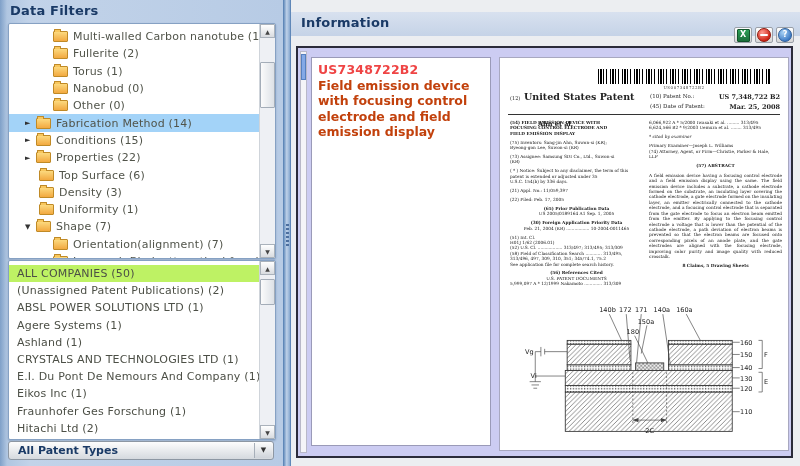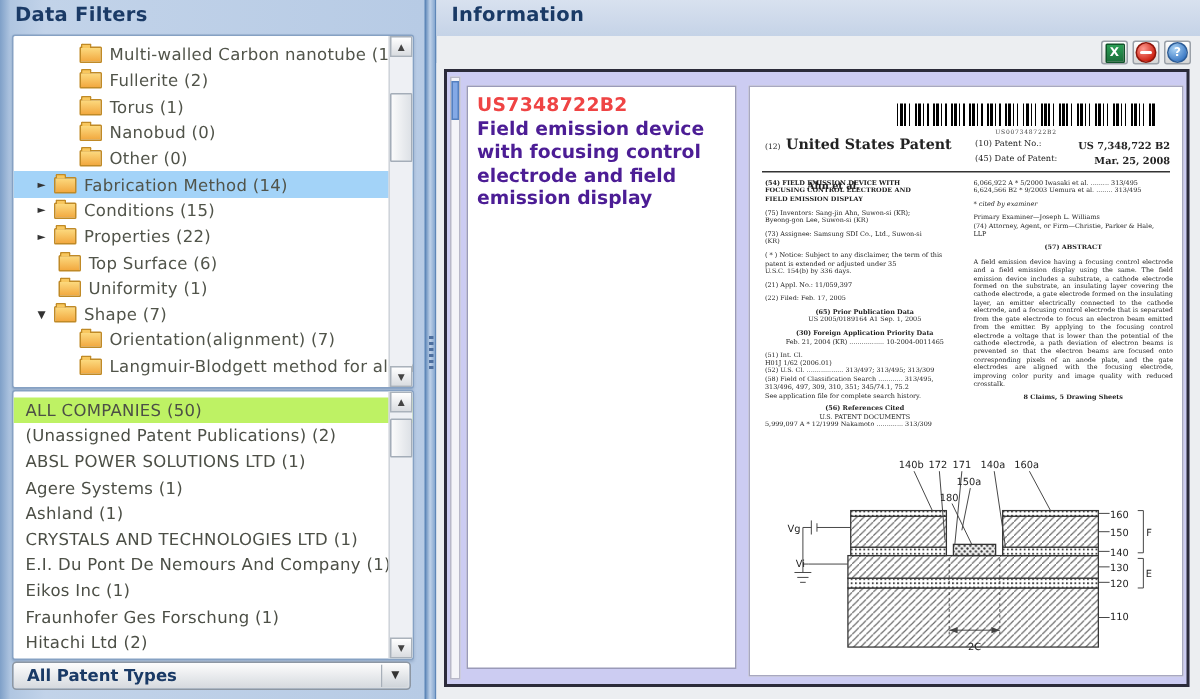--- a/index.html
+++ b/index.html
@@ -46,21 +46,21 @@
   .combo-btn{position:absolute;right:1px;top:1px;bottom:1px;width:17px;background:linear-gradient(#fafafa,#cfd4da);border-left:1px solid #a7afb9;border-radius:0 2px 2px 0;text-align:center;font-size:7px;color:#333;line-height:15px;}
 
   
   #splitter{position:absolute;left:283px;top:0;width:8px;height:466px;
     background:linear-gradient(90deg,#6d93c0,#bed1e9 45%,#86a7cf);border-left:1px solid #5f87b8;border-right:1px solid #5f87b8;box-sizing:border-box;}
   #splitter .grip{position:absolute;left:2px;top:224px;width:3px;height:22px;
     background:repeating-linear-gradient(180deg,#4d6f9f 0 2px,rgba(0,0,0,0) 2px 4px);}
 
   
   #right-panel{position:absolute;left:291px;top:0;width:509px;height:466px;background:#eceef1;}
-  #right-header{position:absolute;left:0;top:0;right:0;height:24px;background:linear-gradient(#d8e1ef,#c5d3e7);}
+  #right-header{position:absolute;left:0;top:12px;right:0;height:24px;background:linear-gradient(#d8e1ef,#c5d3e7);}
   #right-header .panel-title{left:10px;}
 
   #tab-strip{position:absolute;left:0;top:24px;right:0;height:18px;background:linear-gradient(#ccd2db,#bcc3ce);border-bottom:1px solid #7c8594;box-sizing:border-box;}
   .tab{position:absolute;top:1px;height:16px;line-height:16px;font-size:10px;font-weight:bold;color:#1a3a66;text-align:center;
        border:1px solid #8e99a8;border-bottom:none;border-radius:3px 3px 0 0;box-sizing:border-box;}
   #tab-charts{left:5px;width:88px;background:linear-gradient(#f3f5f7,#d3d7dd);}
   #tab-patents{left:95px;width:58px;background:#fff;height:18px;z-index:2;}
   #tab-info{left:155px;width:36px;top:1px;height:16px;background:linear-gradient(#e9ebee,#d7dade);border:1px solid #aab2bd;border-bottom:none;border-radius:3px 3px 0 0;box-sizing:border-box;text-align:center;}
   .info-icon{display:inline-block;margin-top:1.5px;width:12px;height:12px;border-radius:50%;
      background:radial-gradient(circle at 35% 30%,#a9d2f5,#3c79c4 70%);border:1px solid #2c5c97;color:#fff;
@@ -78,21 +78,21 @@
         font-size:8px;font-weight:bold;text-align:center;line-height:12px;}
 
   #content{position:absolute;left:0;top:42px;right:0;bottom:0;background:#eceef1;}
   #purple-box{position:absolute;left:5px;top:4px;width:497px;height:412px;background:#ccccf2;border:2px solid #2b2b3a;box-sizing:border-box;}
 
   .thin-scroll{position:absolute;left:2px;top:3px;bottom:3px;width:7px;background:#f4f4f8;border:1px solid #b8b8c8;box-sizing:border-box;}
   .thin-thumb{position:absolute;top:2px;left:0;right:0;height:26px;background:#84a9e6;border:1px solid #5580c0;box-sizing:border-box;}
 
   #title-card{position:absolute;left:13px;top:9px;width:180px;height:389px;background:#fff;border:1px solid #9a9ab8;box-sizing:border-box;padding:4px 6px;}
   .pnum{font-size:12.5px;font-weight:bold;color:#ef4444;letter-spacing:.2px;}
-  .ptitle{font-size:12.5px;font-weight:bold;color:#4c1d95;line-height:1.22;margin-top:1px;}
+  .ptitle{font-size:12.5px;font-weight:bold;color:#c2410c;line-height:1.22;margin-top:1px;}
 
   
   #scan{position:absolute;left:201px;top:9px;width:290px;height:394px;background:#fff;border:1px solid #a8a8c0;box-sizing:border-box;
         font-family:"DejaVu Serif","Liberation Serif",serif;color:#222;overflow:hidden;}
   .barcode{position:absolute;left:98px;top:11px;width:172px;height:15px;
      background:repeating-linear-gradient(90deg,#000 0 1px,#fff 1px 2px,#000 2px 4px,#fff 4px 5px,#000 5px 6px,#fff 6px 8px,#000 8px 9px,#fff 9px 12px);}
   .bc-text{position:absolute;left:98px;top:27px;width:172px;text-align:center;font-size:4px;color:#444;letter-spacing:.5px;}
   .h-num{position:absolute;left:10px;top:37px;font-size:5px;}
   .h-title{position:absolute;left:24px;top:33px;font-size:9.5px;font-weight:bold;}
   .h-auth{position:absolute;left:38px;top:46px;font-size:6.5px;font-weight:bold;margin-top:16px;}
@@ -156,20 +156,24 @@
             <span class="tlabel">Conditions (15)</span>
           </div>
           <div class="trow lvl-parent">
             <span class="arrow">►</span>
             <span class="folder"></span>
             <span class="tlabel">Properties (22)</span>
           </div>
           <div class="trow lvl-mid">
             <span class="folder"></span>
             <span class="tlabel">Top Surface (6)</span>
+          </div>
+          <div class="trow lvl-mid">
+            <span class="folder"></span>
+            <span class="tlabel">Density (3)</span>
           </div>
           <div class="trow lvl-mid">
             <span class="folder"></span>
             <span class="tlabel">Uniformity (1)</span>
           </div>
           <div class="trow lvl-parent">
             <span class="arrow">▼</span>
             <span class="folder"></span>
             <span class="tlabel">Shape (7)</span>
           </div>

